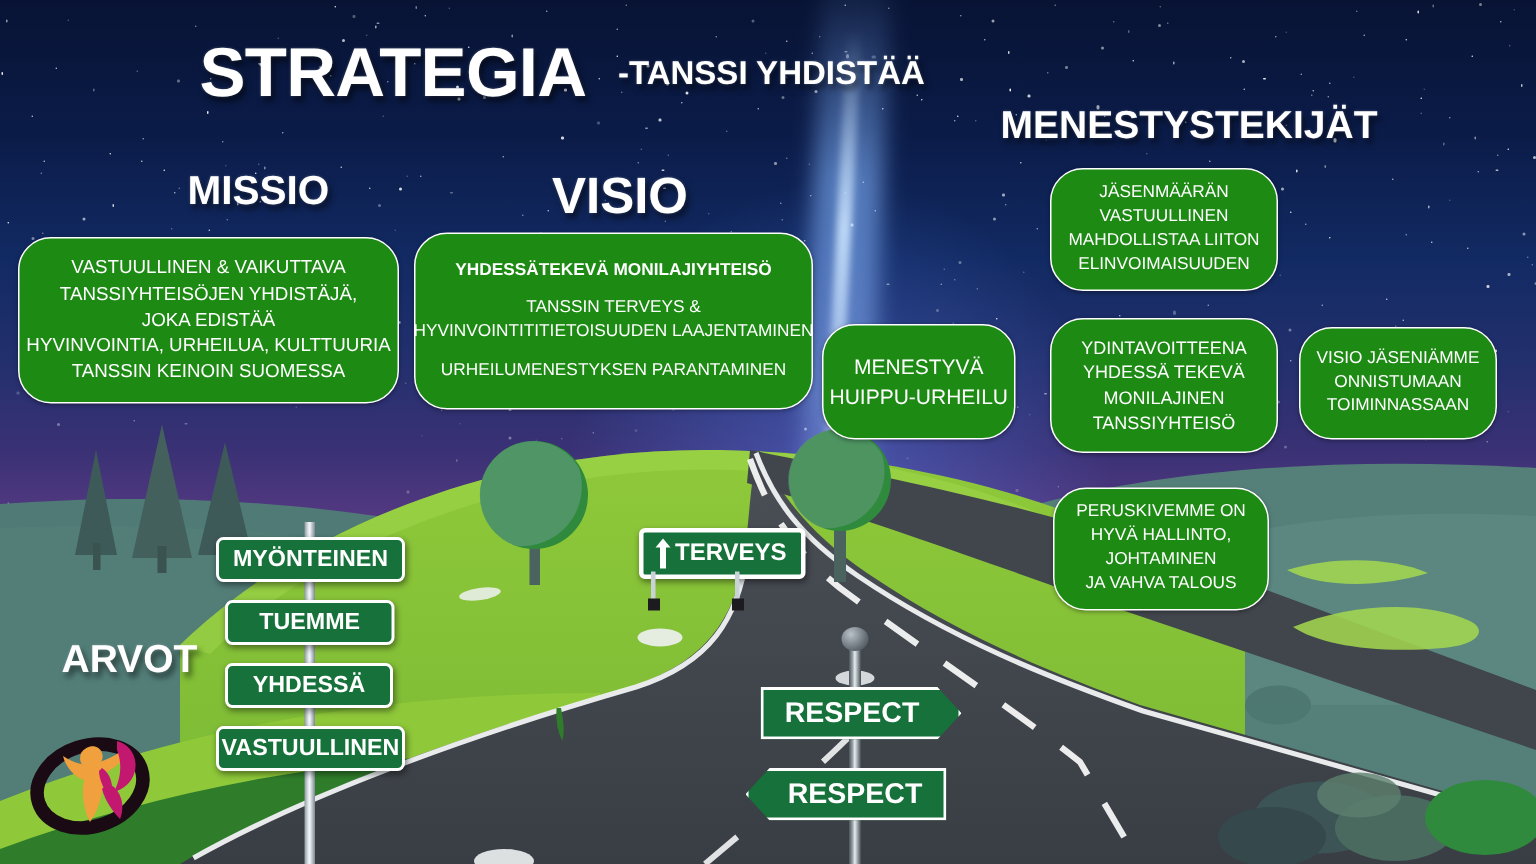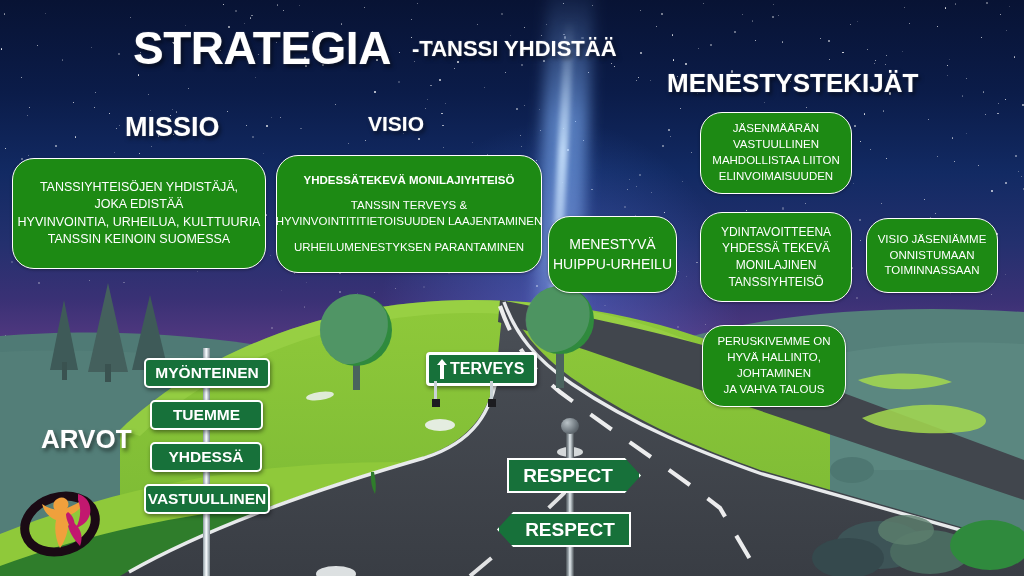--- a/index.html
+++ b/index.html
@@ -52,21 +52,21 @@
 
   
   .h-title {
     position:absolute; white-space:nowrap;
     color:#ffffff; font-weight:bold;
     text-shadow:2px 3px 4px rgba(0,0,0,.55), 0 0 2px rgba(255,255,255,.25);
   }
   #title-main { left:133px; top:21px; font-size:46px; letter-spacing:-.5px; }
   #title-sub  { left:412px; top:36px; font-size:22px; }
   #hd-missio  { left:93px;  top:112px; font-size:27px;margin-left:32px; }
-  #hd-visio   { left:368px; top:112px; font-size:21px; }
+  #hd-visio   { left:368px; top:112px; font-size:34px; }
   #hd-menest  { left:667px; top:68px;  font-size:26px; }
   #hd-arvot   { left:41px;  top:424px; font-size:26px; }
 
   
   .gbox {
     position:absolute;
     background:#1d8a14;
     border:1.6px solid #ffffff;
     border-radius:22px;
     color:#ffffff;
@@ -705,20 +705,21 @@
   </svg>
 
   <div class="h-title" id="title-main">STRATEGIA</div>
   <div class="h-title" id="title-sub">-TANSSI YHDISTÄÄ</div>
   <div class="h-title" id="hd-missio">MISSIO</div>
   <div class="h-title" id="hd-visio">VISIO</div>
   <div class="h-title" id="hd-menest">MENESTYSTEKIJÄT</div>
   <div class="h-title" id="hd-arvot">ARVOT</div>
 
   <div class="gbox" id="box-missio">
+    <span class="ln">VASTUULLINEN &amp; VAIKUTTAVA</span>
     <span class="ln">TANSSIYHTEISÖJEN YHDISTÄJÄ,</span>
     <span class="ln">JOKA EDISTÄÄ</span>
     <span class="ln">HYVINVOINTIA, URHEILUA, KULTTUURIA</span>
     <span class="ln">TANSSIN KEINOIN SUOMESSA</span>
   </div>
 
   <div class="gbox" id="box-visio">
     <span class="ln b">YHDESSÄTEKEVÄ MONILAJIYHTEISÖ</span>
     <span class="sp"></span>
     <span class="ln">TANSSIN TERVEYS &amp;</span>

